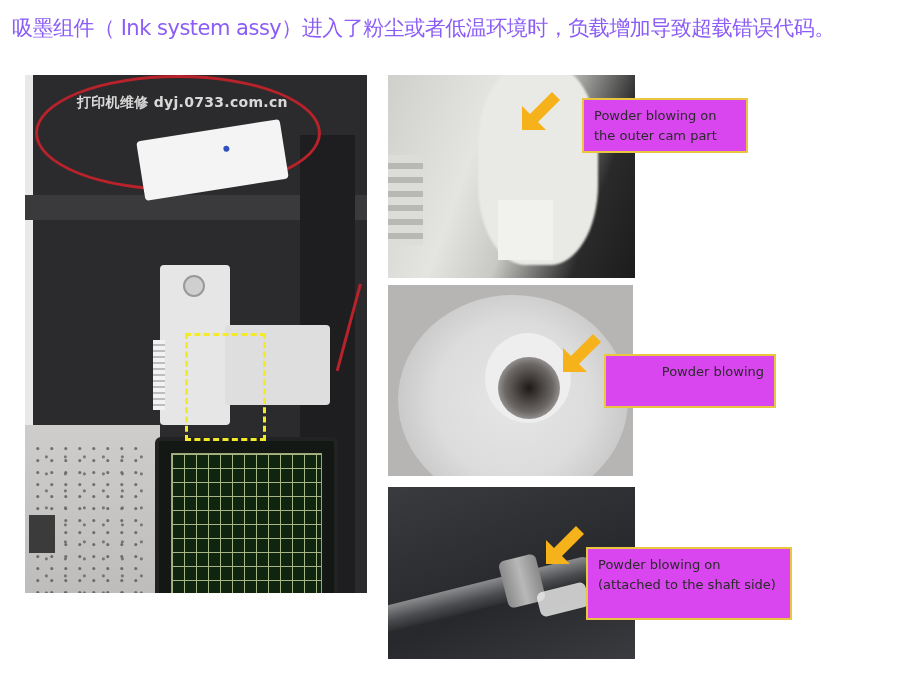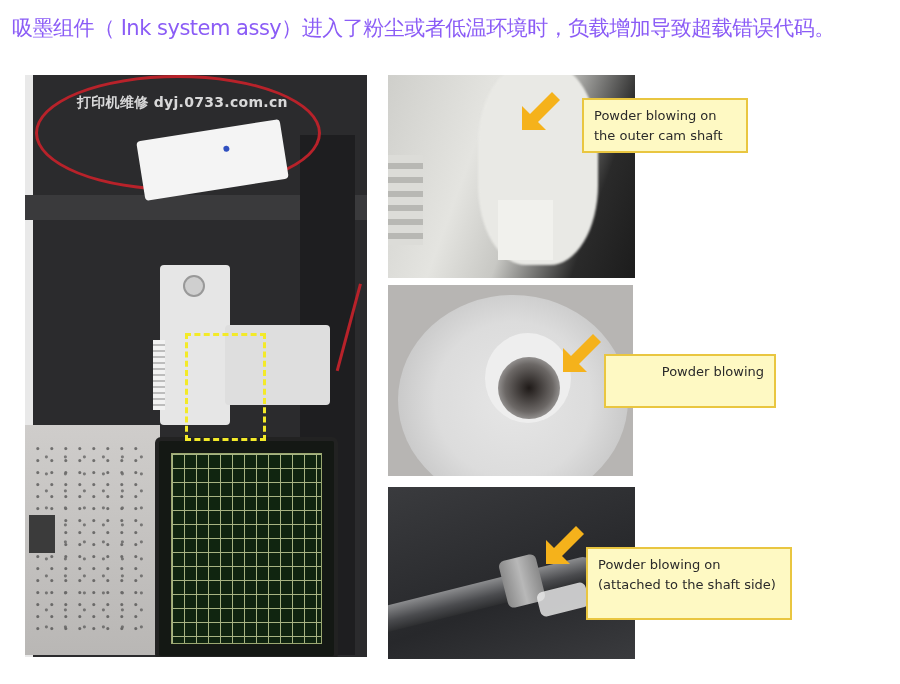--- a/index.html
+++ b/index.html
@@ -1,20 +1,20 @@
 <!DOCTYPE html>
 <html><head>
 <meta charset="utf-8">
 <style>
   html,body{margin:0;padding:0;background:#ffffff;}
   body{width:900px;height:684px;position:relative;overflow:hidden;font-family:"DejaVu Sans","Liberation Sans",sans-serif;}
   .title{position:absolute;left:12px;top:14px;font-size:21px;color:#8b5cf6;letter-spacing:-0.5px;white-space:nowrap;}
   .photo{position:absolute;overflow:hidden;}
   
-  #p-left{left:25px;top:75px;width:342px;height:582px;background:#2b2b2d;}
+  #p-left{left:25px;top:75px;width:342px;height:518px;background:#2b2b2d;}
   #p-left .whiteside{position:absolute;left:0;top:0;width:8px;height:100%;background:#e9e9e9;}
   #p-left .steelplate{position:absolute;left:0;top:350px;width:135px;height:230px;background:linear-gradient(180deg,#cfcdcb,#b9b7b5);}
   #p-left .steelplate:before{content:"";position:absolute;left:10px;top:20px;width:110px;height:190px;background:radial-gradient(circle at 20% 30%,#333 1px,transparent 2px) 0 0/14px 12px,radial-gradient(circle at 60% 70%,#444 1px,transparent 2px) 0 0/19px 17px;opacity:.6;}
   #p-left .steelhole{position:absolute;left:4px;top:440px;width:26px;height:38px;background:#3b3b3b;}
   #p-left .tape{position:absolute;left:115px;top:55px;width:145px;height:60px;background:#f4f4f4;transform:rotate(-9deg);border-radius:4px;}
   #p-left .tape:after{content:"";position:absolute;left:85px;top:18px;width:6px;height:6px;background:#3050c0;border-radius:50%;}
   #p-left .wire{position:absolute;border:3px solid #b8222a;border-radius:50%;}
   #p-left .holder{position:absolute;left:135px;top:190px;width:70px;height:160px;background:#e6e6e6;border-radius:4px;}
   #p-left .holder:before{content:"";position:absolute;left:23px;top:10px;width:18px;height:18px;border-radius:50%;background:#cfcfcf;border:2px solid #999;}
   #p-left .holder2{position:absolute;left:200px;top:250px;width:105px;height:80px;background:#dedede;border-radius:4px;}
@@ -37,21 +37,21 @@
   #p-mid{left:388px;top:285px;width:245px;height:191px;background:#b7b5b3;}
   #p-mid .disc{position:absolute;left:10px;top:10px;width:230px;height:210px;border-radius:50%;background:radial-gradient(circle at 50% 50%,#e6e6e6 0%,#dcdcdc 50%,#c9c9c9 75%);}
   #p-mid .hub{position:absolute;left:97px;top:48px;width:86px;height:90px;border-radius:50%;background:#eeeeee;}
   #p-mid .hole{position:absolute;left:110px;top:72px;width:62px;height:62px;border-radius:50%;background:radial-gradient(circle,#1f1a18 0%,#6c6866 55%,#d9d9d9 100%);}
   #p-bot{left:388px;top:487px;width:247px;height:172px;background:linear-gradient(160deg,#3a3b3e,#27282b 60%,#3a3b3e);}
   #p-bot .shaft{position:absolute;left:-20px;top:95px;width:230px;height:26px;background:linear-gradient(180deg,#8b8c8e,#4a4b4e 60%,#2d2e30);transform:rotate(-14deg);border-radius:12px;}
   #p-bot .collar{position:absolute;left:115px;top:70px;width:38px;height:48px;background:linear-gradient(90deg,#8a8a8a,#b8b8b8,#8a8a8a);transform:rotate(-14deg);border-radius:6px;}
   #p-bot .glare{position:absolute;left:150px;top:100px;width:50px;height:25px;background:#f0f0f0;opacity:.8;transform:rotate(-14deg);border-radius:6px;}
 
   .arrow{position:absolute;width:46px;height:46px;}
-  .callout{position:absolute;background:#fef9c3;border:2px solid #e9c640;color:#2a2a2a;font-size:13px;line-height:20px;padding:6px 10px;box-sizing:border-box;white-space:nowrap;}
+  .callout{position:absolute;background:#d946ef;border:2px solid #e9c640;color:#2a2a2a;font-size:13px;line-height:20px;padding:6px 10px;box-sizing:border-box;white-space:nowrap;}
 </style>
 </head>
 <body>
 
 <div class="title">吸墨组件（ Ink system assy）进入了粉尘或者低温环境时，负载增加导致超载错误代码。</div>
 
 <div class="photo" id="p-left">
   <div class="whiteside"></div>
   <div class="darkbar"></div>
   <div class="blackframe"></div>
@@ -73,21 +73,21 @@
 <div class="photo" id="p-top">
   <div class="teeth"></div>
   <div class="cam"></div>
   <div class="block"></div>
 </div>
 <svg class="arrow" style="left:518px;top:88px;" viewBox="0 0 46 46">
   <polygon points="4,42 4,18 12,26 34,4 42,12 20,34 28,42" fill="#f5b21b"></polygon>
 </svg>
 <div class="callout" style="left:582px;top:98px;width:166px;height:55px;">
   <div>Powder blowing on</div>
-  <div>the outer cam shaft</div>
+  <div>the outer cam part</div>
 </div>
 
 <div class="photo" id="p-mid">
   <div class="disc"></div>
   <div class="hub"></div>
   <div class="hole"></div>
 </div>
 <svg class="arrow" style="left:559px;top:330px;" viewBox="0 0 46 46">
   <polygon points="4,42 4,18 12,26 34,4 42,12 20,34 28,42" fill="#f5b21b"></polygon>
 </svg>

